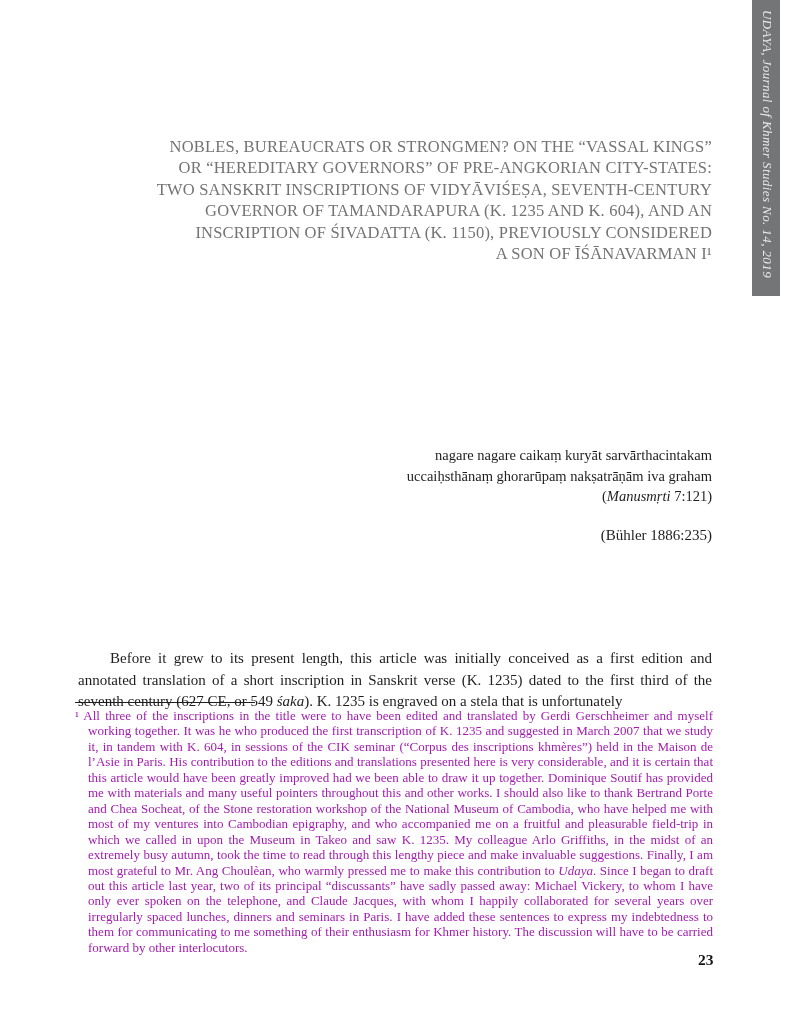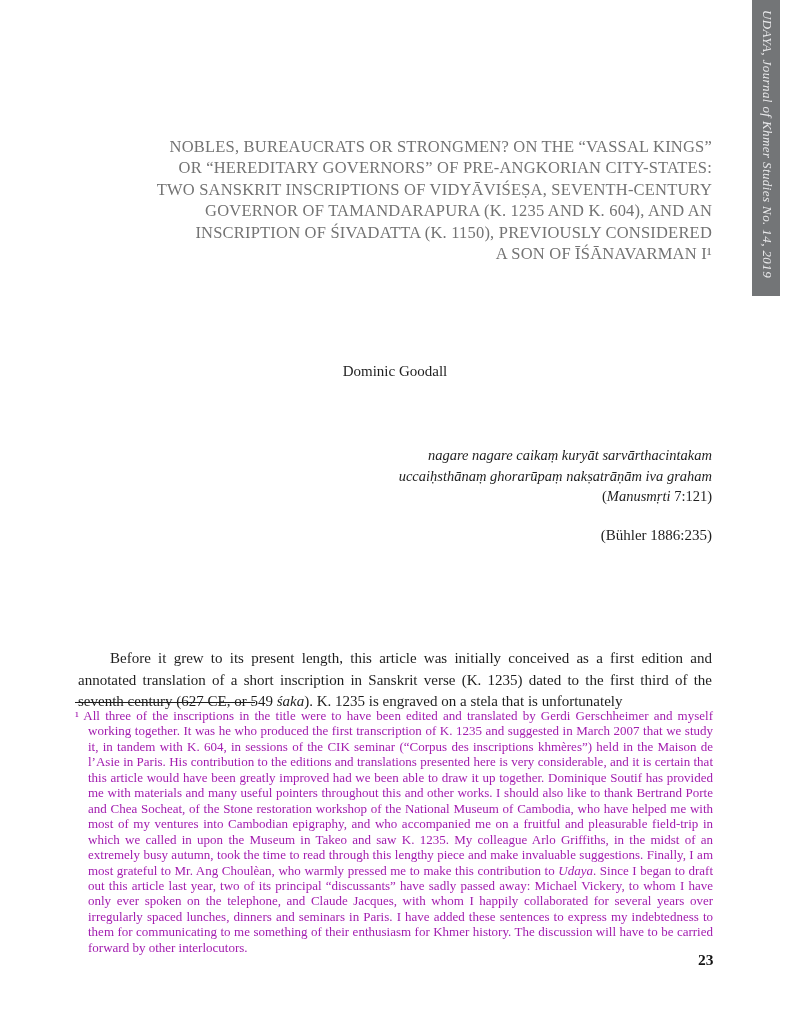--- a/index.html
+++ b/index.html
@@ -61,21 +61,21 @@
 
   .epigraph {
     position: absolute;
     left: 78px;
     top: 445px;
     width: 634px;
     text-align: right;
     font-size: 14.5px;
     line-height: 20.5px;
   }
-  .epigraph-verse { font-style: italic; white-space: pre-line; }
+  .epigraph-verse { white-space: pre-line; }
   .epigraph-citation { font-style: normal; }
 
   .translation-block {
     position: absolute;
     left: 277px;
     top: 525px;
     width: 435px;
     font-size: 15px;
     line-height: 21.6px;
     text-align: justify;
@@ -132,21 +132,20 @@
   </div>
 
   <div class="title-block">NOBLES, BUREAUCRATS OR STRONGMEN? ON THE “VASSAL KINGS”
 OR “HEREDITARY GOVERNORS” OF PRE-ANGKORIAN CITY-STATES:
 TWO SANSKRIT INSCRIPTIONS OF VIDYĀVIŚEṢA, SEVENTH-CENTURY
 GOVERNOR OF TAMANDARAPURA (K. 1235 AND K. 604), AND AN
 INSCRIPTION OF ŚIVADATTA (K. 1150), PREVIOUSLY CONSIDERED
 A SON OF ĪŚĀNAVARMAN I¹</div>
 
   <div class="author-block">
-    <div class="author-name">Dominic Goodall</div>
   </div>
 
   <div class="epigraph">
     <div class="epigraph-verse">nagare nagare caikaṃ kuryāt sarvārthacintakam
 uccaiḥsthānaṃ ghorarūpaṃ nakṣatrāṇām iva graham</div>
     <div class="epigraph-citation"><span>(</span><span class="it">Manusmṛti</span><span> 7:121)</span></div>
   </div>
 
   <div class="translation-block">
     <div class="translation-citation">(Bühler 1886:235)</div>

